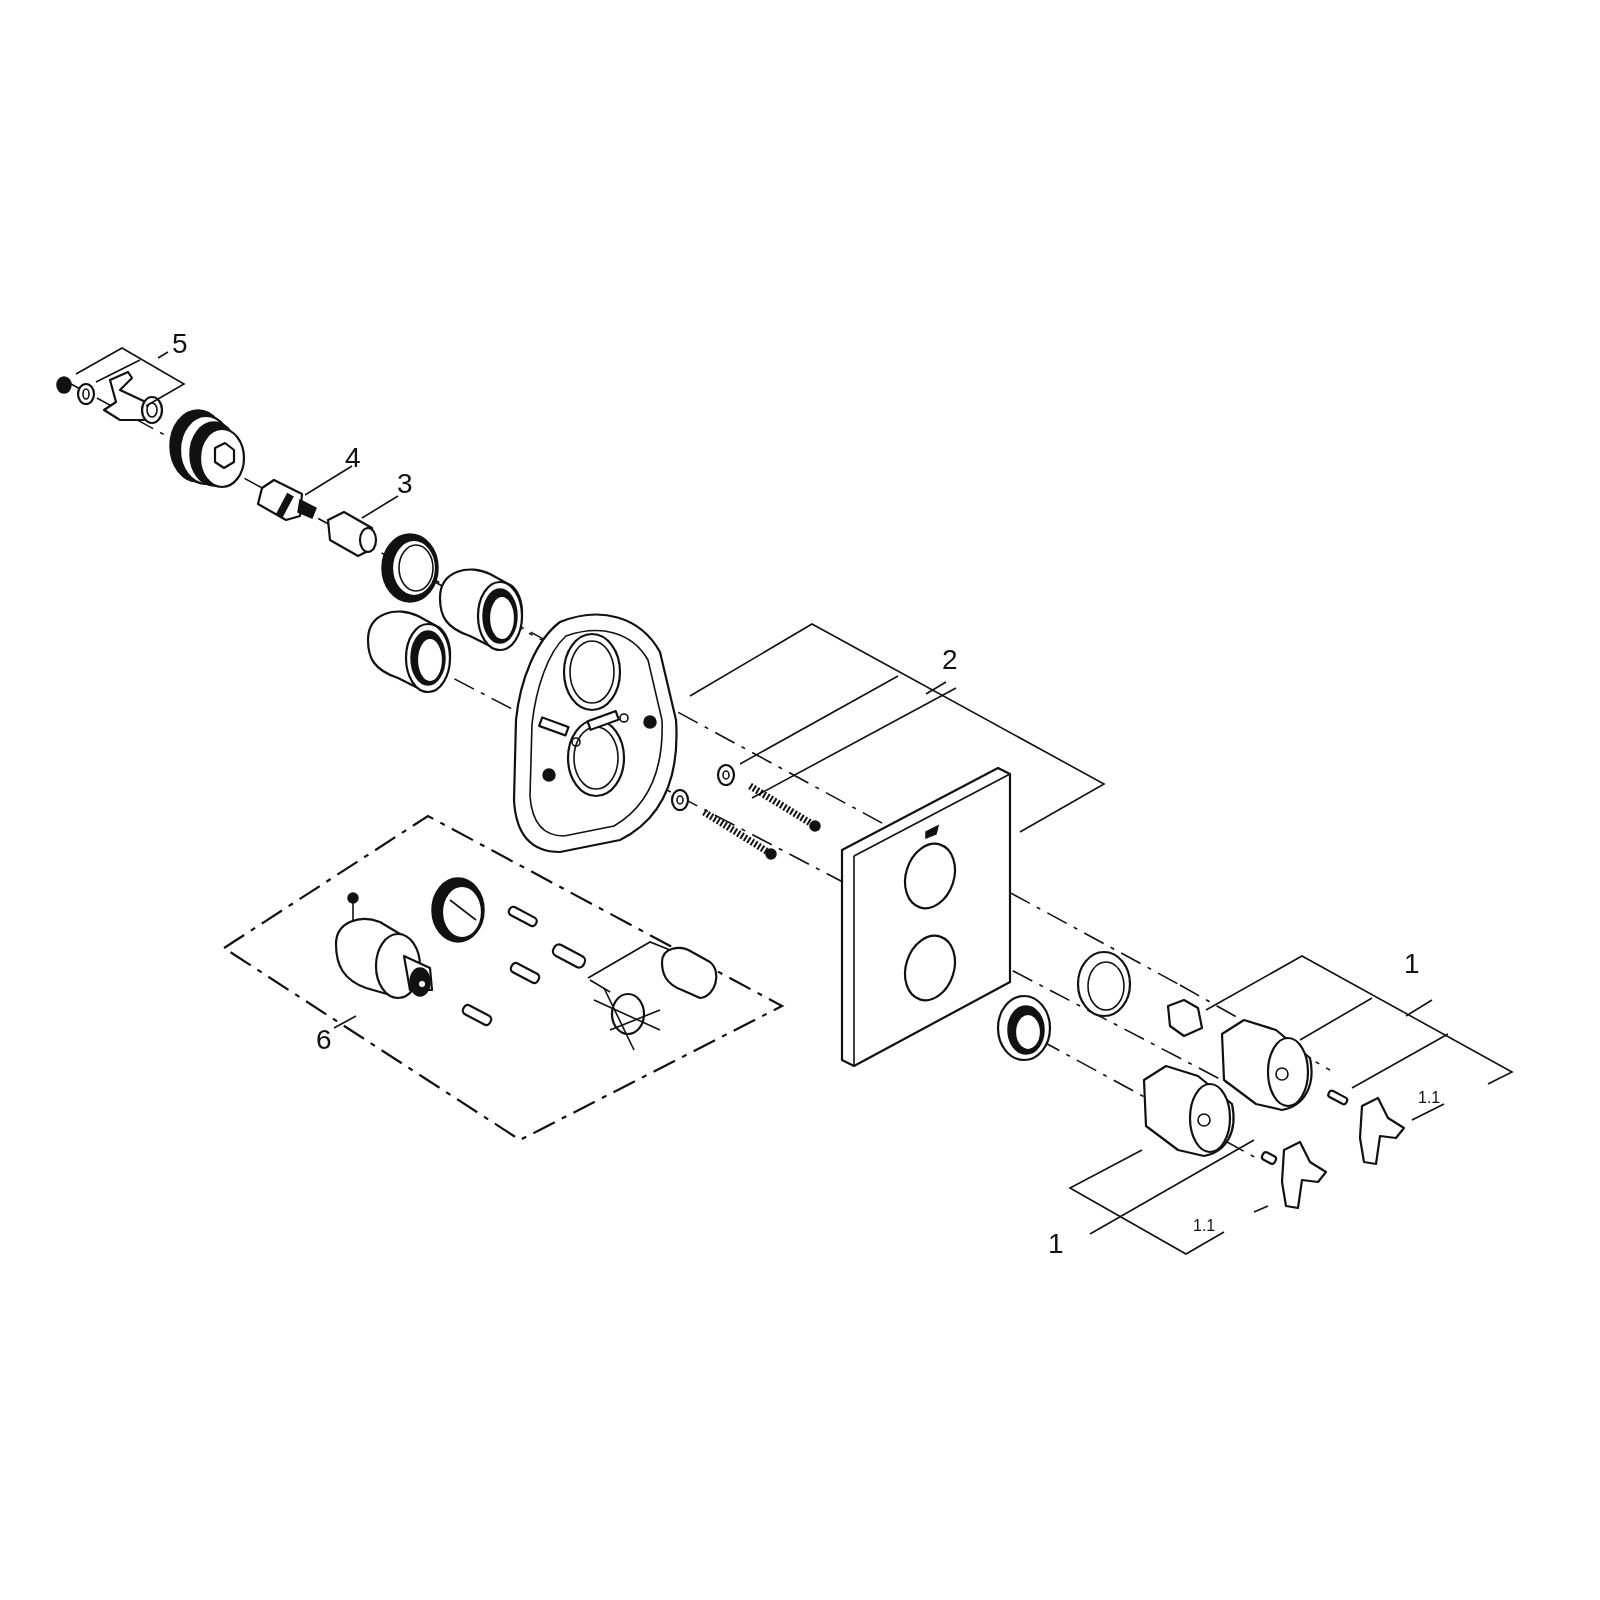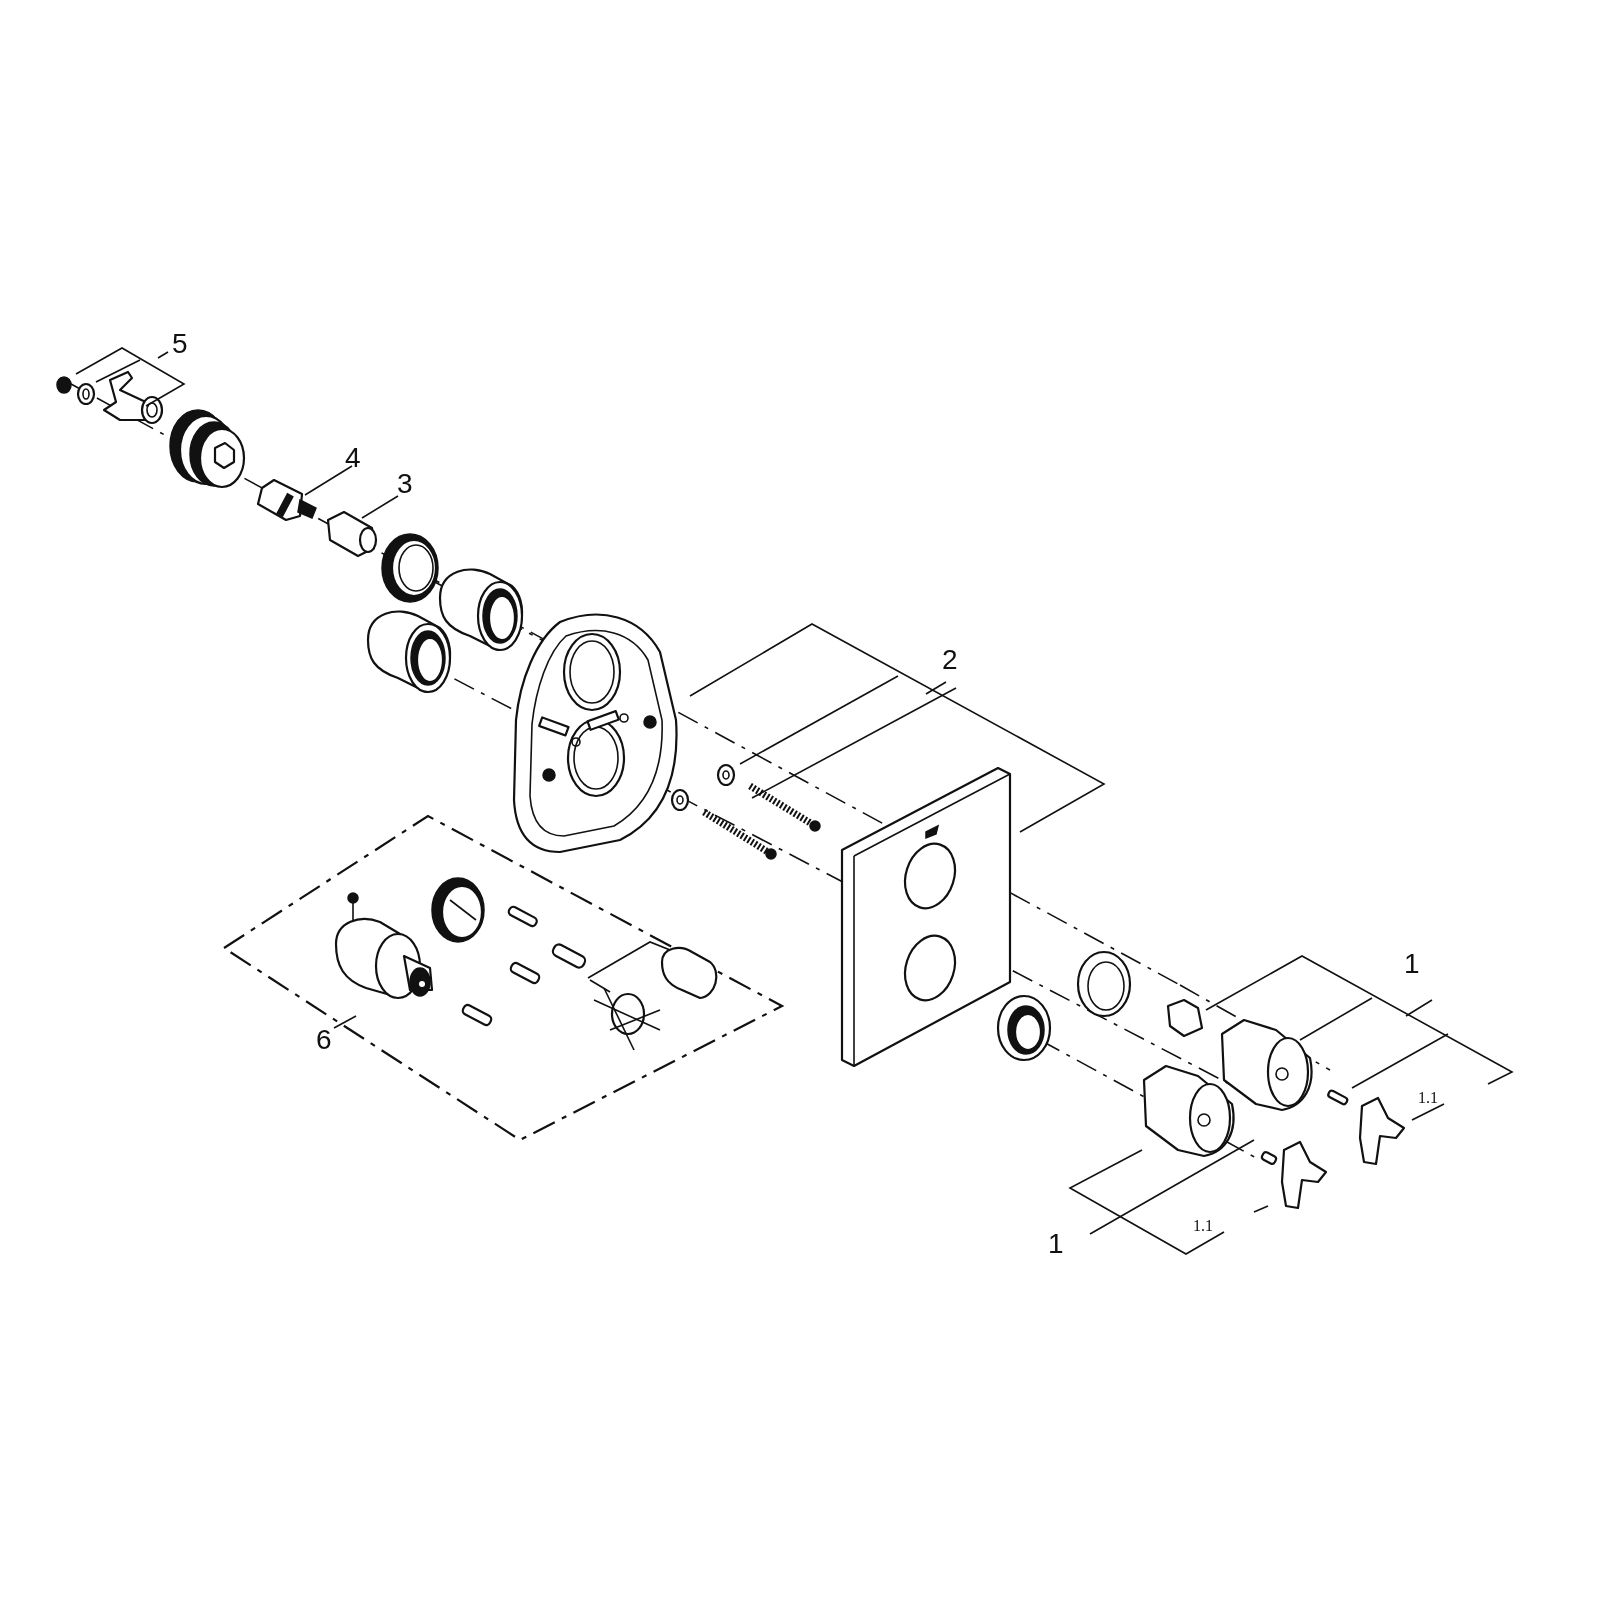--- a/index.html
+++ b/index.html
@@ -6,21 +6,21 @@
   body { width: 1600px; height: 1600px; position: relative; overflow: hidden; font-family: "Liberation Sans", sans-serif; }
   #canvas { position: absolute; left: 0; top: 0; width: 1600px; height: 1600px; }
   svg { position: absolute; left: 0; top: 0; }
   .thin { stroke: #111; stroke-width: 1.6; fill: none; }
   .dash { stroke: #111; stroke-width: 1.6; fill: none; stroke-dasharray: 22 8 4 8; }
   .grp { stroke: #111; stroke-width: 2.2; fill: none; stroke-dasharray: 24 8 5 8; }
   .part { stroke: #111; stroke-width: 2.2; fill: #fff; stroke-linejoin: round; }
   .dark { fill: #111; stroke: #111; stroke-width: 1.5; }
   .label { position: absolute; font-family: "Liberation Sans", sans-serif; color: #111; line-height: 1; white-space: nowrap; }
   .big { font-size: 28px; }
-  .small { font-size: 16px; font-family: Liberation Serif, serif; }
+  .small { font-size: 16px; }
 </style>
 </head>
 <body>
 
 <div id="canvas">
 <svg width="1600" height="1600" viewBox="0 0 1600 1600">
 
   <g>
     <line class="dash" x1="60" y1="378" x2="560" y2="650"></line>
     <line class="dash" x1="420" y1="572" x2="1180" y2="985"></line>

